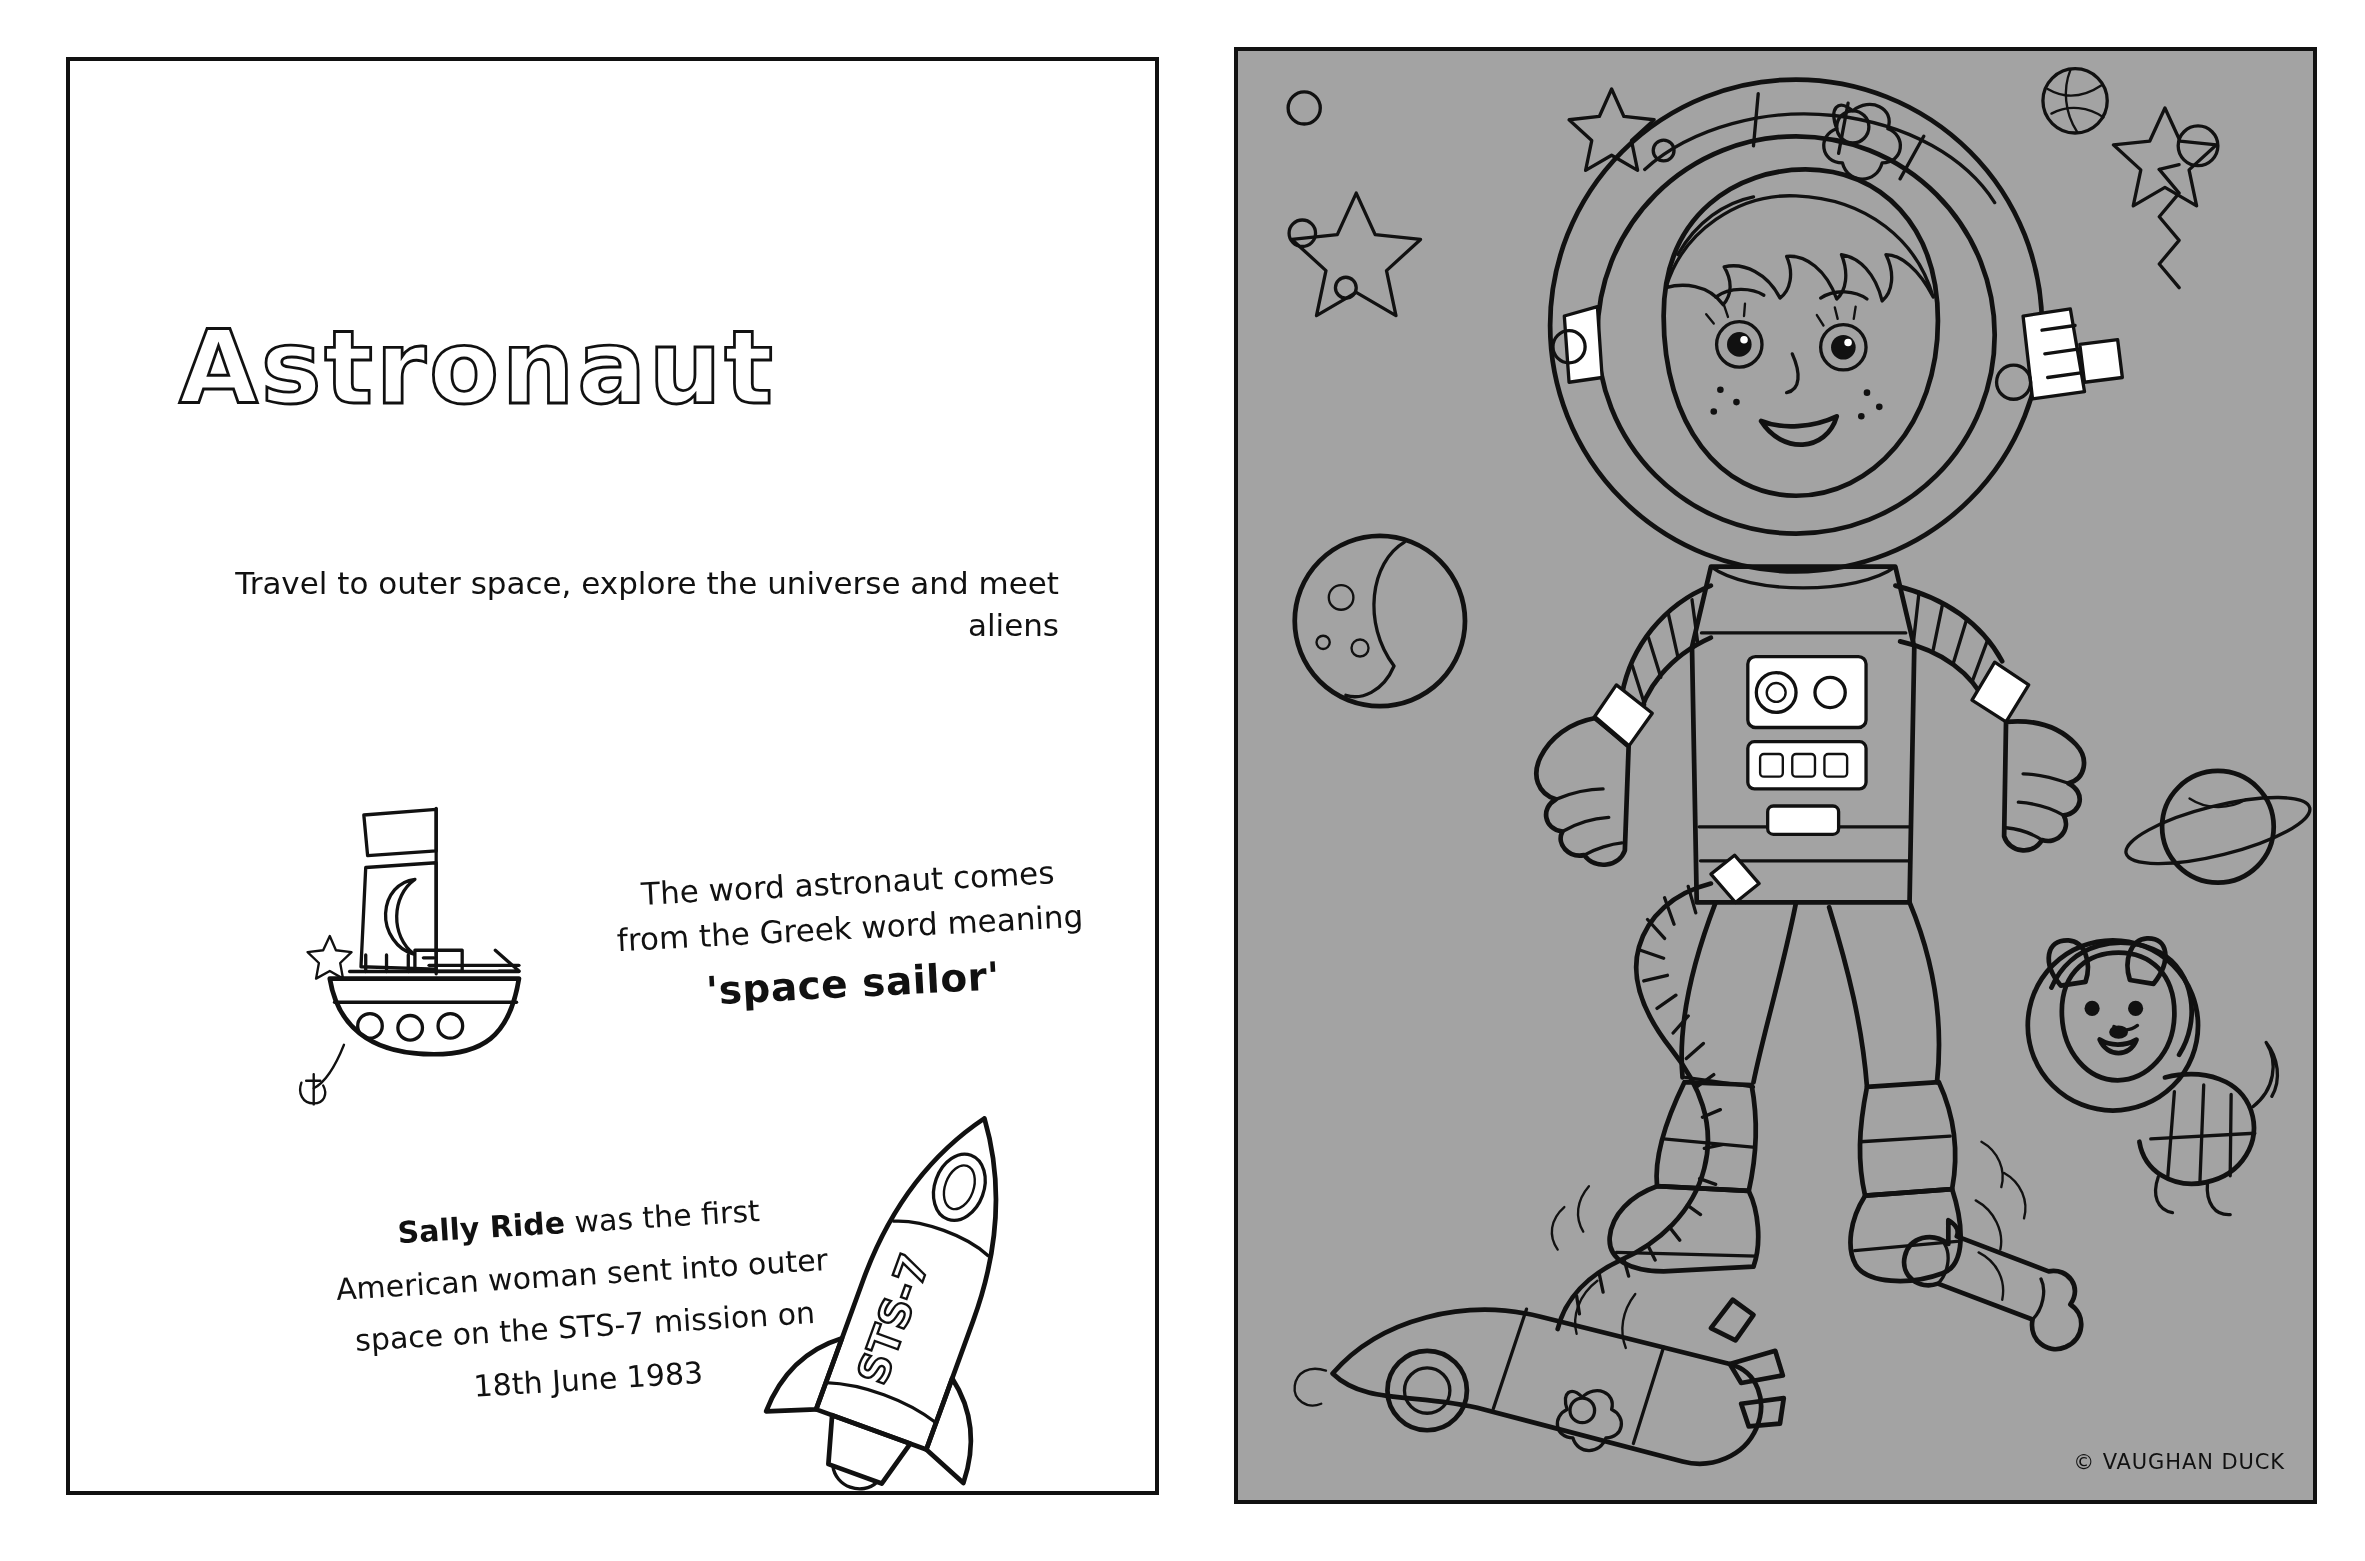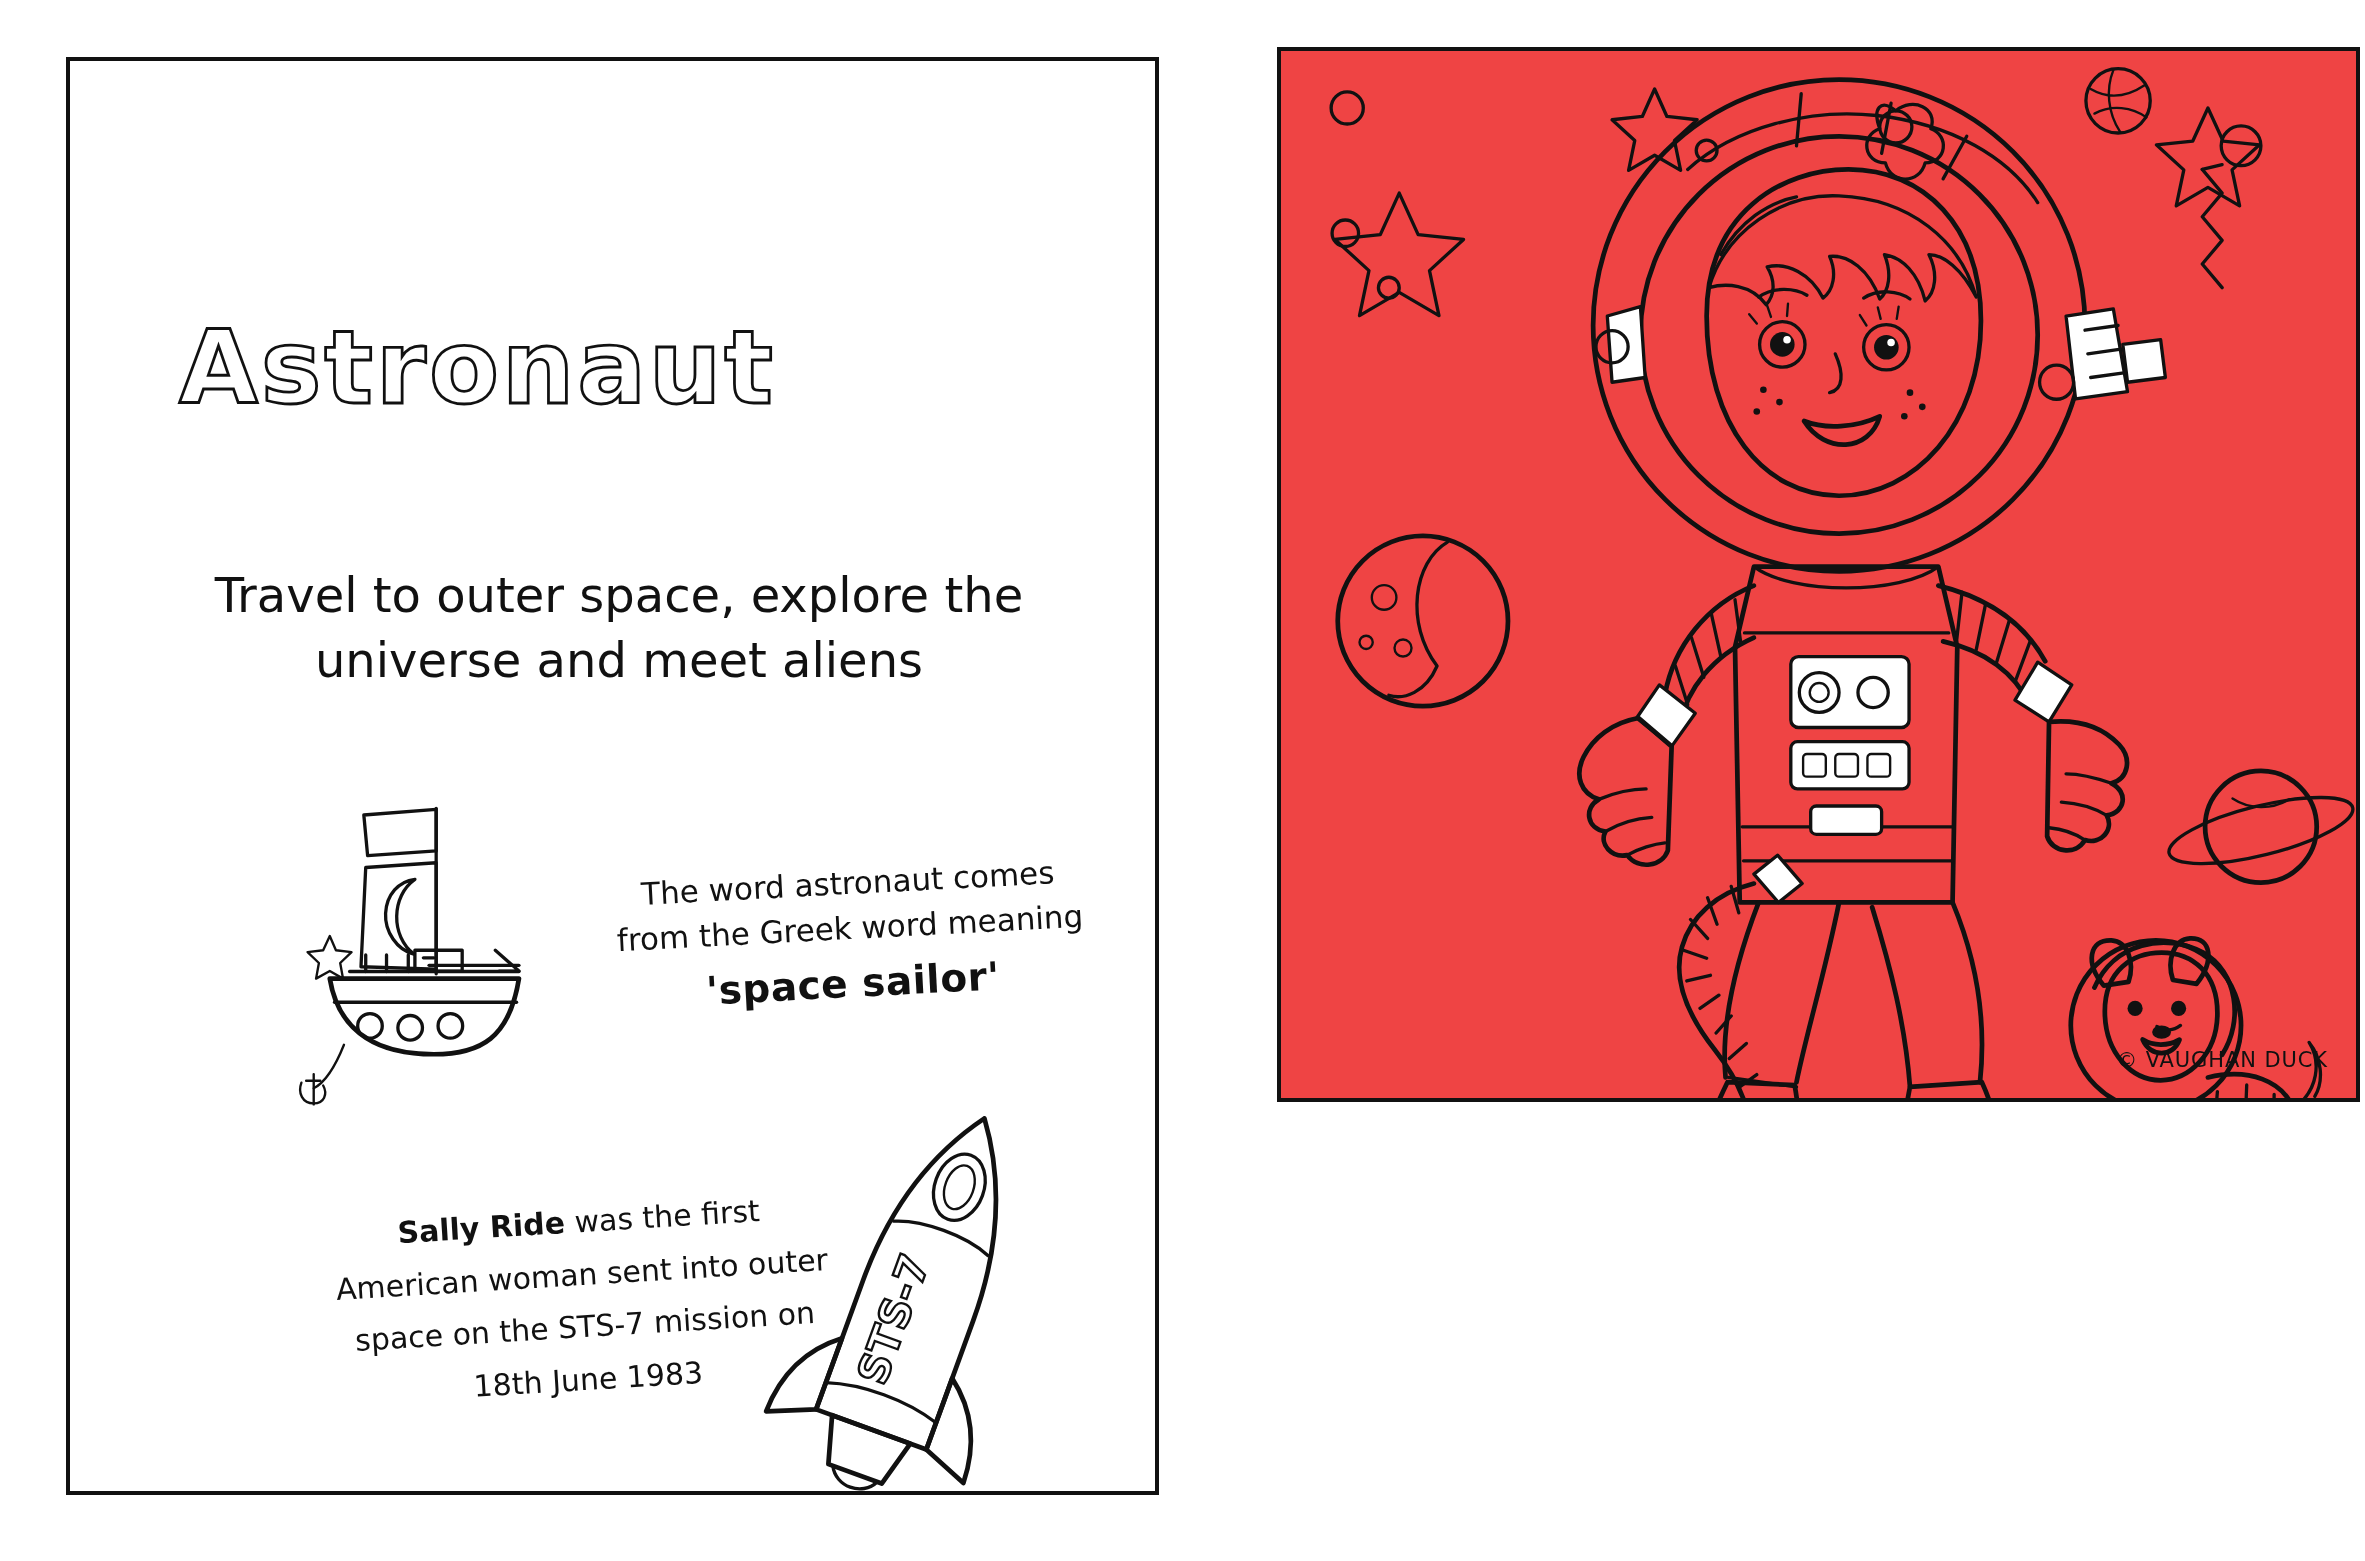--- a/index.html
+++ b/index.html
@@ -46,22 +46,22 @@
     color: #ffffff;
     -webkit-text-stroke: 2.8px #111111;
     text-shadow: none;
   }
 
   .subtitle {
     position: absolute;
     left: 109px;
     top: 502px;
     width: 880px;
-    text-align: center;
-    font-size: 48px;
+    text-align: right;
+    font-size: 31px;
     line-height: 1.35;
     font-family: "DejaVu Sans", sans-serif;
     color: #111111;
   }
 
   .fact-greek {
     position: absolute;
     left: 544px;
     top: 800px;
     width: 473px;
@@ -103,27 +103,27 @@
     position: absolute;
     left: 681px;
     top: 1017px;
     width: 331px;
     height: 454px;
   }
 
   
   .right-panel {
     position: absolute;
-    left: 1277px;
+    left: 1234px;
     top: 47px;
     width: 1083px;
-    height: 1055px;
+    height: 1457px;
     border: 4.3px solid #111111;
     box-sizing: border-box;
-    background: #ef4444;
+    background: #a3a3a3;
     overflow: hidden;
   }
   .scene { position: absolute; inset: 0; }
 
   .credit {
     position: absolute;
     right: 28px;
     bottom: 26px;
     font-size: 21px;
     letter-spacing: 0.9px;

